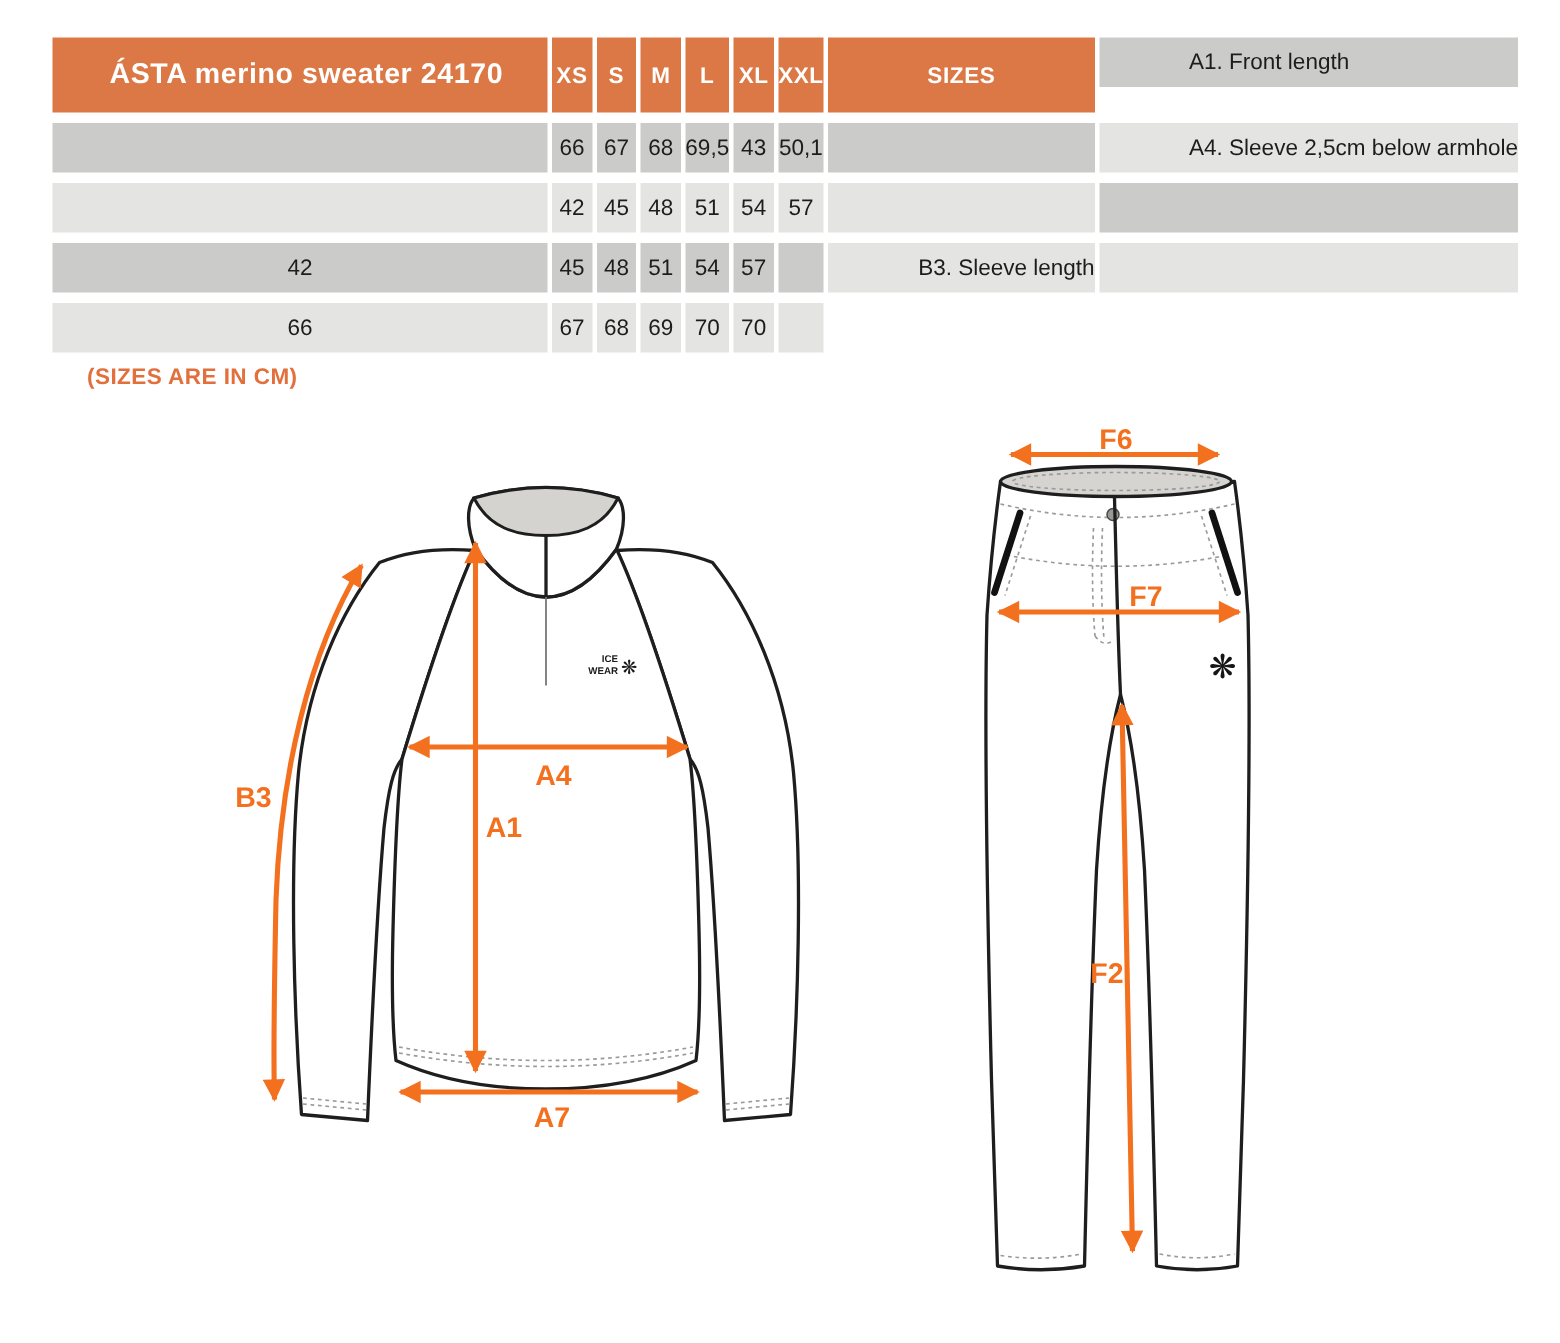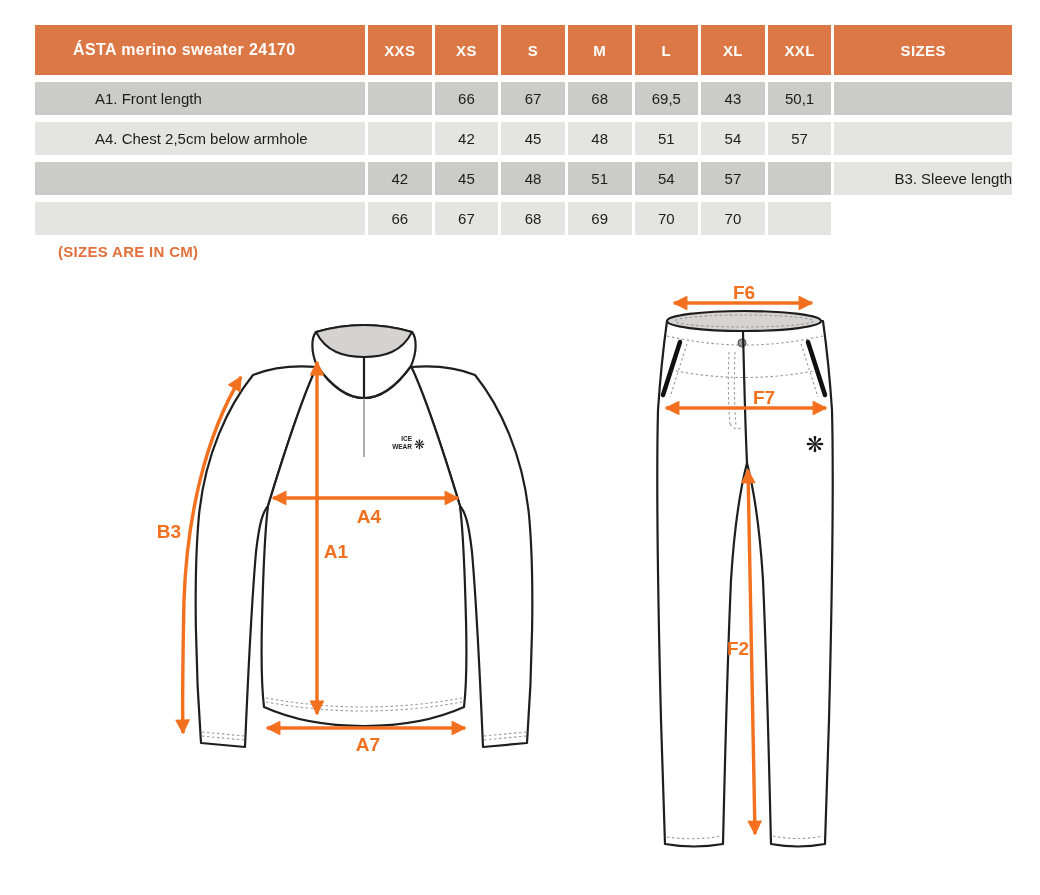--- a/index.html
+++ b/index.html
@@ -7,21 +7,21 @@
   .stage{position:relative;width:1040px;height:895px;background:#fff;
          font-family:"Liberation Sans",sans-serif;color:#1d1d1b;overflow:hidden}
 
   
   .size-table{position:absolute;left:35px;top:25px;width:977px;display:grid;
               grid-template-columns:330px repeat(8,1fr);column-gap:3px;row-gap:7px}
   .cell{display:flex;align-items:center;justify-content:center;height:33px;
         font-size:15px;white-space:nowrap}
   .cell.head{height:50px;background:#DC7845;color:#fff;font-weight:bold;
              font-size:15px;letter-spacing:.4px}
-  .cell.title{justify-content:flex-start;padding-left:38px;font-size:16px}
+  .cell.title{justify-content:flex-start;padding-left:38px;font-size:19px}
   .cell.rowlabel{justify-content:flex-start;padding-left:60px}
   .r-dark{background:#CBCBC9}
   .r-light{background:#E4E4E2}
 
   .note{position:absolute;left:58px;top:243px;font-size:15px;font-weight:600;
         color:#E2703C;letter-spacing:.3px}
 
   svg{position:absolute;overflow:visible}
   .sweater{left:140px;top:280px}
   .pants{left:630px;top:280px}
@@ -33,40 +33,39 @@
   .arrow{fill:none;stroke:#F3701F;stroke-width:3.4}
 </style>
 </head>
 <body>
 
 <div class="stage">
 
   <div class="size-table">
 
     <div class="cell head title">ÁSTA merino sweater 24170</div>
-    <div class="cell head">XXS</div>
     <div class="cell head">XS</div>
     <div class="cell head">S</div>
     <div class="cell head">M</div>
     <div class="cell head">L</div>
     <div class="cell head">XL</div>
     <div class="cell head">XXL</div>
     <div class="cell head">SIZES</div>
 
     <div class="cell rowlabel r-dark">A1. Front length</div>
     <div class="cell r-dark"></div>
     <div class="cell r-dark">66</div>
     <div class="cell r-dark">67</div>
     <div class="cell r-dark">68</div>
     <div class="cell r-dark">69,5</div>
     <div class="cell r-dark">43</div>
     <div class="cell r-dark">50,1</div>
     <div class="cell r-dark"></div>
 
-    <div class="cell rowlabel r-light">A4. Chest 2,5cm below armhole</div>
+    <div class="cell rowlabel r-light">A4. Sleeve 2,5cm below armhole</div>
     <div class="cell r-light"></div>
     <div class="cell r-light">42</div>
     <div class="cell r-light">45</div>
     <div class="cell r-light">48</div>
     <div class="cell r-light">51</div>
     <div class="cell r-light">54</div>
     <div class="cell r-light">57</div>
     <div class="cell r-light"></div>
 
     <div class="cell r-dark"></div>

